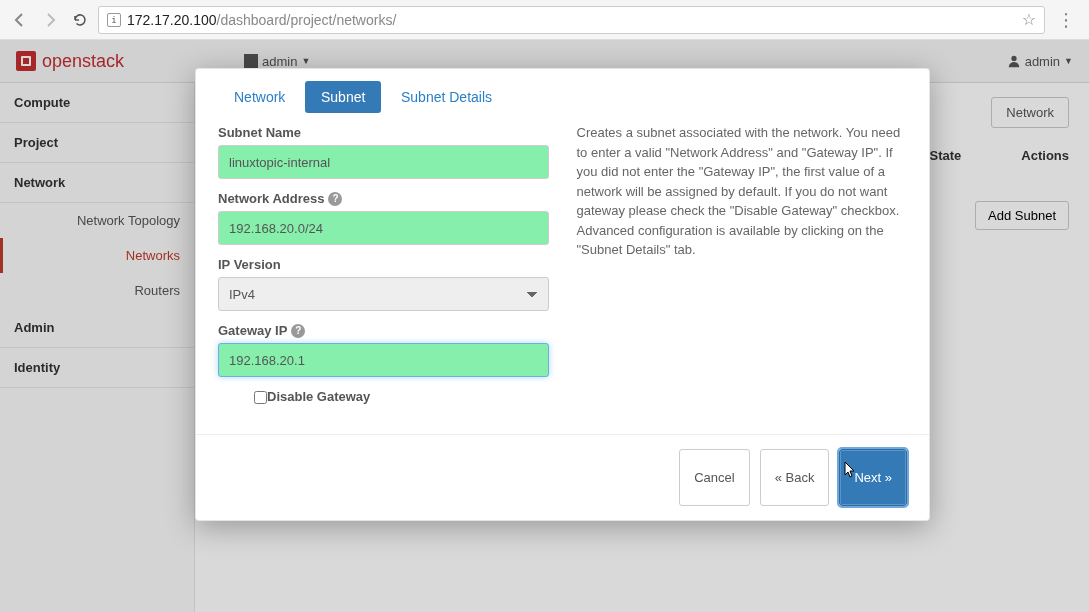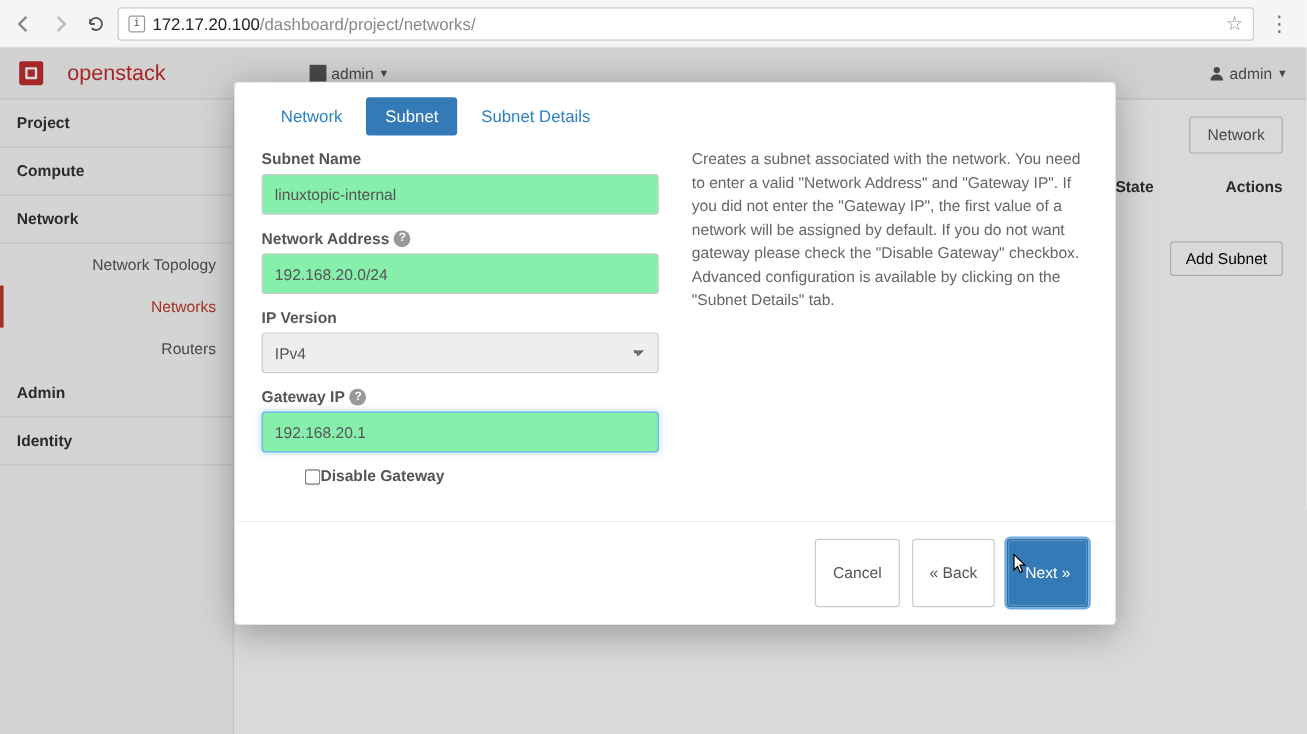--- a/index.html
+++ b/index.html
@@ -12,21 +12,21 @@
 .url-bar { flex: 1; height: 28px; background: #fff; border: 1px solid #ccc; border-radius: 3px; display: flex; align-items: center; padding: 0 8px; gap: 6px; color: #555; }
 .url-prefix-icon { border: 1px solid #999; border-radius: 2px; width: 14px; height: 14px; display: flex; align-items: center; justify-content: center; font-size: 9px; font-family: monospace; }
 .url-text { font-size: 14px; }
 .url-text .host { color: #222; }
 .url-text .path { color: #888; }
 .star { margin-left: auto; color: #888; font-size: 16px; }
 .menu-dots { color: #777; font-size: 18px; padding: 0 6px; }
 
 
 .app-header { height: 43px; background: #f6f6f6; border-bottom: 1px solid #ddd; display: flex; align-items: center; padding: 0 16px; }
-.logo { display: flex; align-items: center; gap: 20px; font-size: 18px; color: #c52e2f; font-weight: normal; font-family: Arial, sans-serif; }
+.logo { display: flex; align-items: center; gap: 6px; font-size: 18px; color: #c52e2f; font-weight: normal; font-family: Arial, sans-serif; }
 .logo-box { width: 20px; height: 20px; background: #c52e2f; display: inline-flex; align-items: center; justify-content: center; border-radius: 2px; }
 .logo-box-inner { width: 10px; height: 10px; border: 2px solid #fff; border-radius: 1px; }
 .domain-select { margin-left: 120px; color: #555; display: flex; align-items: center; gap: 4px; font-size: 13px; }
 .domain-select .blk { width: 14px; height: 14px; background: #555; display: inline-block; }
 .user-drop { margin-left: auto; color: #555; display: flex; align-items: center; gap: 4px; font-size: 13px; }
 .caret { font-size: 9px; }
 
 
 .page { display: flex; height: calc(612px - 40px - 43px); }
 .sidebar { width: 195px; background: #fafafa; border-right: 1px solid #e5e5e5; }
@@ -118,24 +118,24 @@
         <path d="M2 15c0-3.3 2.7-6 6-6s6 2.7 6 6" fill="#555"></path>
       </svg>
     <span>admin</span>
     <span class="caret">▼</span>
   </div>
 </div>
 
 <div class="page">
   <div class="sidebar">
     <div class="side-item">
+        <span>Compute</span>
+      </div>
+    <div class="side-item">
         <span>Project</span>
-      </div>
-    <div class="side-item">
-        <span>Compute</span>
       </div>
     <div class="side-item">
         <span>Network</span>
       </div>
     <div class="side-sub"><span>Network Topology</span></div>
     <div class="side-sub active"><span>Networks</span></div>
     <div class="side-sub"><span>Routers</span></div>
     <div class="side-item">
         <span>Admin</span>
       </div>

